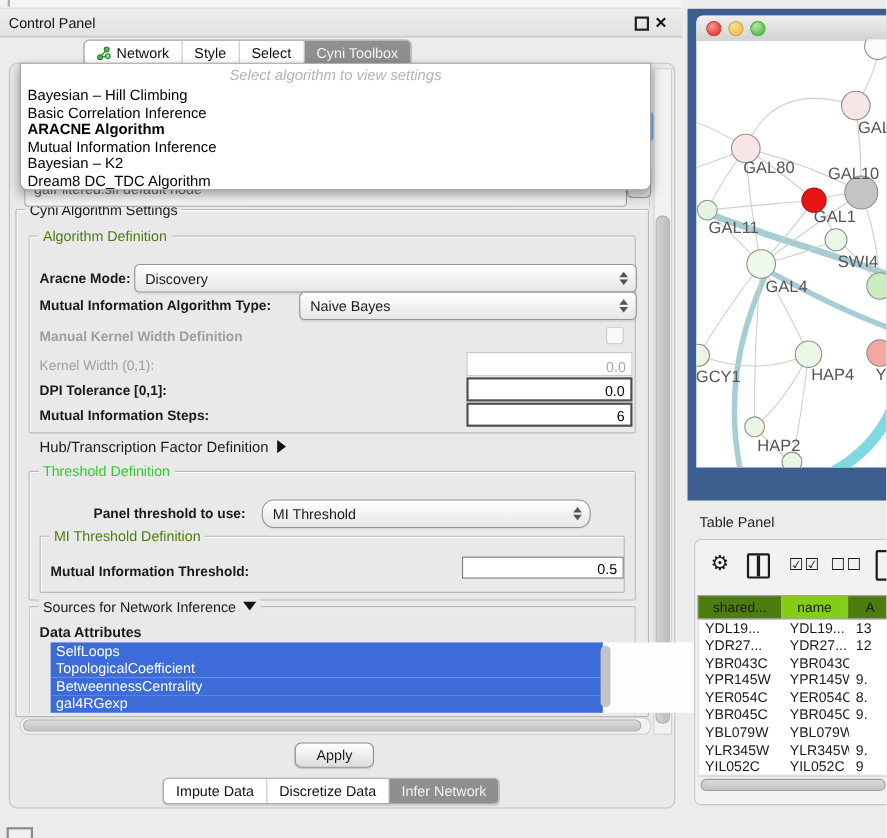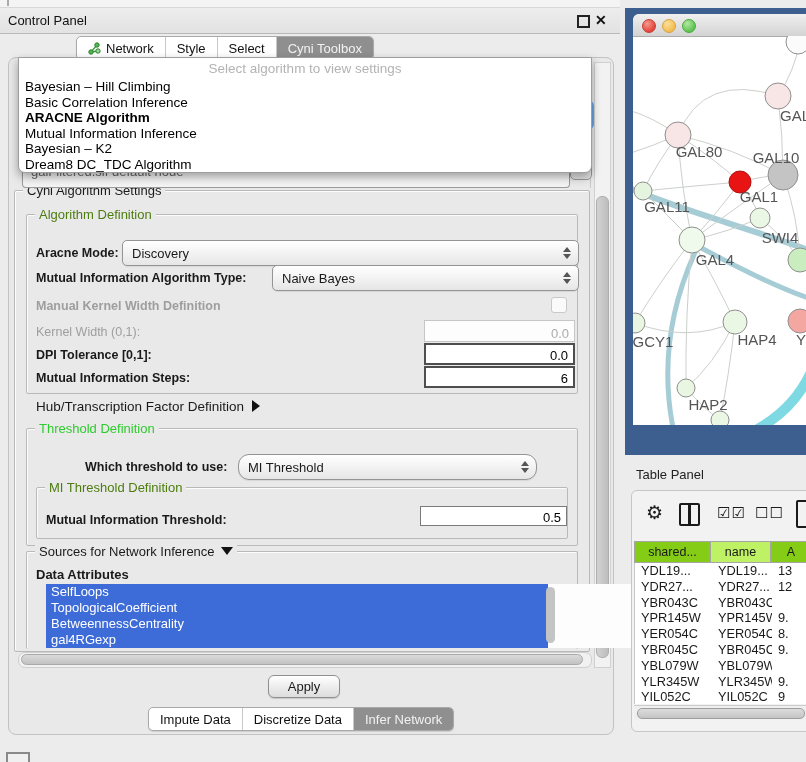--- a/index.html
+++ b/index.html
@@ -24,21 +24,21 @@
   .seg .s{display:flex;align-items:center;padding:0 11px;border-right:1px solid #C9C9C9;color:#111;white-space:nowrap;}
   .seg .s:last-child{border-right:none;}
   .seg .s.sel{background:#8F8F8F;color:#F2F2F2;border-right-color:#7F7F7F;}
   .toptabs{left:76px;top:36px;}
   .bottabs{left:148px;top:707px;}
   .neticon{width:13px;height:13px;margin-right:5px;}
 
   
   .popup{left:18px;top:57px;width:572px;height:114px;background:#FFF;border:1px solid #9E9E9E;
     border-radius:0 0 7px 7px;box-shadow:0 4px 10px rgba(0,0,0,.35);z-index:50;}
-  .popup .prompt{position:absolute;left:0;top:3px;width:100%;text-align:center;color:#B3B3B3;font-size:13.5px;}
+  .popup .prompt{position:absolute;left:0;top:3px;width:100%;text-align:center;color:#B3B3B3;font-size:13.5px;font-style:italic;}
   .popup .items{position:absolute;left:4px;top:21px;right:4px;}
   .popup .items .it{height:15.6px;line-height:15.6px;font-size:13.5px;color:#000;padding-left:2px;white-space:nowrap;}
   .popup .items .it.bold{font-weight:bold;}
 
   
   .frag-combo-focus{left:572px;top:100px;width:18px;height:26px;border:2px solid #6CA6E8;border-radius:6px;background:#E6E6E6;z-index:5;}
   .frag-combo{left:570px;top:152px;width:20px;height:26px;border:1px solid #9A9A9A;border-radius:5px;background:linear-gradient(#FFF,#E2E2E2);z-index:5;}
   .frag-line{left:590px;top:64px;width:1px;height:124px;background:#C8C8C8;z-index:4;}
   .ghost-combo{left:22px;top:172px;width:546px;height:15px;border-left:1px solid #9A9A9A;border-right:1px solid #9A9A9A;
     border-bottom:1px solid #9A9A9A;border-radius:0 0 4px 4px;background:#F4F4F4;overflow:hidden;z-index:3;}
@@ -101,23 +101,23 @@
   .tp-toolbar{position:absolute;left:0;top:0;width:100%;height:48px;}
   .icon-gear{position:absolute;left:14px;top:11px;font-size:19px;color:#1a1a1a;line-height:22px;}
   .icon-split{position:absolute;left:47px;top:12px;width:17px;height:19px;border:2.5px solid #1a1a1a;border-radius:2px;}
   .icon-split::after{content:"";position:absolute;left:7px;top:0;width:2.5px;height:19px;background:#1a1a1a;}
   .icon-checks{position:absolute;left:85px;top:13px;font-size:15px;letter-spacing:1px;color:#1a1a1a;}
   .icon-unchecks{position:absolute;left:123px;top:13px;font-size:15px;letter-spacing:1px;color:#1a1a1a;}
   .icon-doc{position:absolute;left:164px;top:9px;width:18px;height:24px;border:2.5px solid #1a1a1a;border-radius:2px;background:#F2F2F2;}
   .tbl{position:absolute;left:2px;top:50px;width:178px;overflow:hidden;}
   .tbl .hdr{display:grid;grid-template-columns:77px 60px 41px;height:22px;}
   .tbl .hdr .hc{border:1px solid #A5A5A5;border-left:none;font-size:12.5px;display:flex;align-items:center;
-    justify-content:center;background:#bef264;overflow:hidden;white-space:nowrap;}
+    justify-content:center;background:#84cc16;overflow:hidden;white-space:nowrap;}
   .tbl .hdr .hc:first-child{border-left:1px solid #A5A5A5;}
-  .tbl .hdr .hc.hl{background:#84cc16;}
+  .tbl .hdr .hc.hl{background:#4d7c0f;}
   .tbl .body{background:#FFF;height:141px;overflow:hidden;border-left:1px solid #C9C9C9;}
   .tbl .r{display:grid;grid-template-columns:77px 60px 41px;height:15.8px;font-size:12.8px;line-height:15.8px;}
   .tbl .r div{padding-left:6px;white-space:nowrap;overflow:hidden;}
   .tp-hscroll{position:absolute;left:2px;top:214px;width:176px;height:13px;background:#EFEFEF;border-top:1px solid #CCC;}
   .tp-hscroll .thumb{position:absolute;left:3px;top:2px;width:166px;height:9px;border:1px solid #9E9E9E;border-radius:5px;
     background:linear-gradient(#DCDCDC,#C4C4C4);}
 </style>
 </head>
 <body>
 
@@ -210,21 +210,21 @@
     <span>6</span>
   </div>
 
   <div class="abs" style="left:36px;top:399px;font-size:13.5px;">
     <span>Hub/Transcription Factor Definition</span><span class="tri-right"></span>
   </div>
 
   <div class="abs gb" style="left:26px;top:428px;width:550px;height:116px;">
     <span class="gb-title green" style="left:8px;">Threshold Definition</span>
   </div>
-  <span class="abs lbl" style="left:85px;top:460px;">Which threshold to use:</span>
+  <span class="abs lbl" style="left:85px;top:460px;">Panel threshold to use:</span>
   <div class="abs combo" style="left:238px;top:454px;width:288px;height:24px;border-radius:11px;">
     <span>MI Threshold</span>
     <span class="arrows">
         <span class="up"></span>
         <span class="dn"></span>
       </span>
   </div>
   <div class="abs gb" style="left:36px;top:487px;width:530px;height:50px;">
     <span class="gb-title blue" style="left:8px;">MI Threshold Definition</span>
   </div>

